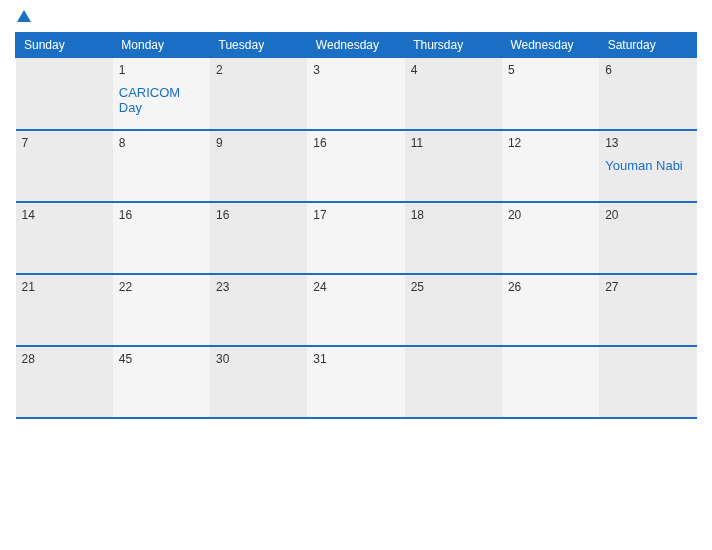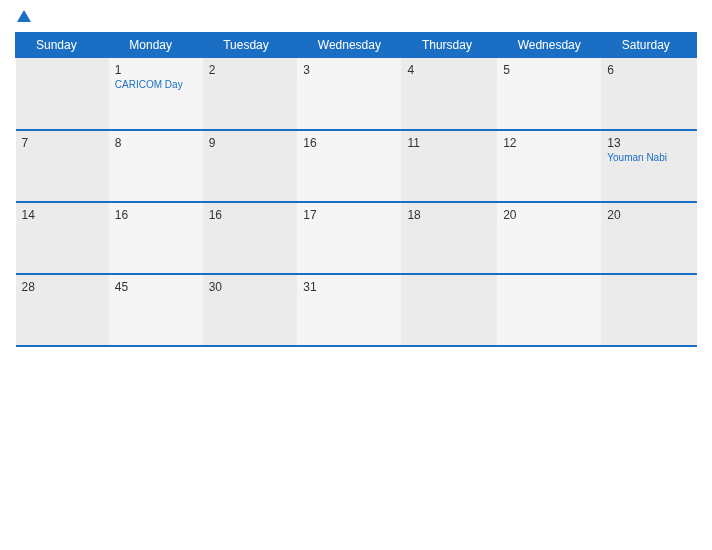--- a/index.html
+++ b/index.html
@@ -65,21 +65,21 @@
     }
     .calendar {
       width: 100%;
       border-collapse: collapse;
     }
     .calendar thead tr th {
       background: #1a6fc4;
       color: #fff;
       font-size: 12px;
       font-weight: normal;
-      padding: 5px 20px;
+      padding: 5px 8px;
       text-align: left;
       border: 1px solid #1a6fc4;
     }
     .calendar tbody tr {
       border-bottom: 2px solid #1a6fc4;
     }
     .calendar tbody tr td {
       background: #f5f5f5;
       vertical-align: top;
       padding: 5px 6px;
@@ -95,23 +95,23 @@
     }
     .calendar tbody tr td:nth-child(even) {
       background: #f5f5f5;
     }
     .day-number {
       font-size: 12px;
       color: #333;
       display: block;
     }
     .event {
-      font-size: 10px;
+      font-size: 13px;
       color: #1a6fc4;
-      margin-top: 2px;
+      margin-top: 8px;
       display: block;
     }
   </style>
 </head>
 <body>
 
 <div class="page">
   <div class="header">
     <div class="logo">
       <div class="logo-line">
@@ -203,20 +203,43 @@
           </td>
           <td>
             <span class="day-number">20</span>
           </td>
           <td>
             <span class="day-number">20</span>
           </td>
         </tr>
         <tr>
           <td>
+            <span class="day-number">21</span>
+          </td>
+          <td>
+            <span class="day-number">22</span>
+          </td>
+          <td>
+            <span class="day-number">23</span>
+          </td>
+          <td>
+            <span class="day-number">24</span>
+          </td>
+          <td>
+            <span class="day-number">25</span>
+          </td>
+          <td>
+            <span class="day-number">26</span>
+          </td>
+          <td>
+            <span class="day-number">27</span>
+          </td>
+        </tr>
+        <tr>
+          <td>
             <span class="day-number">28</span>
           </td>
           <td>
             <span class="day-number">45</span>
           </td>
           <td>
             <span class="day-number">30</span>
           </td>
           <td>
             <span class="day-number">31</span>

